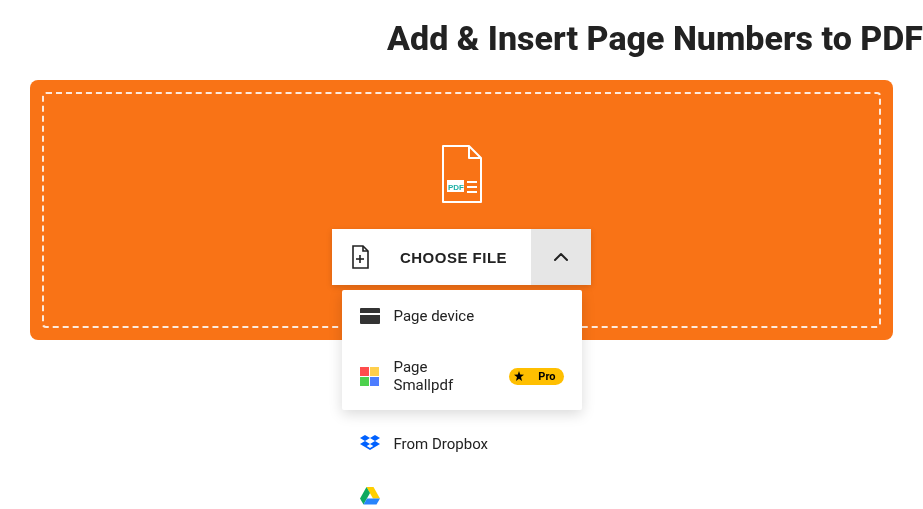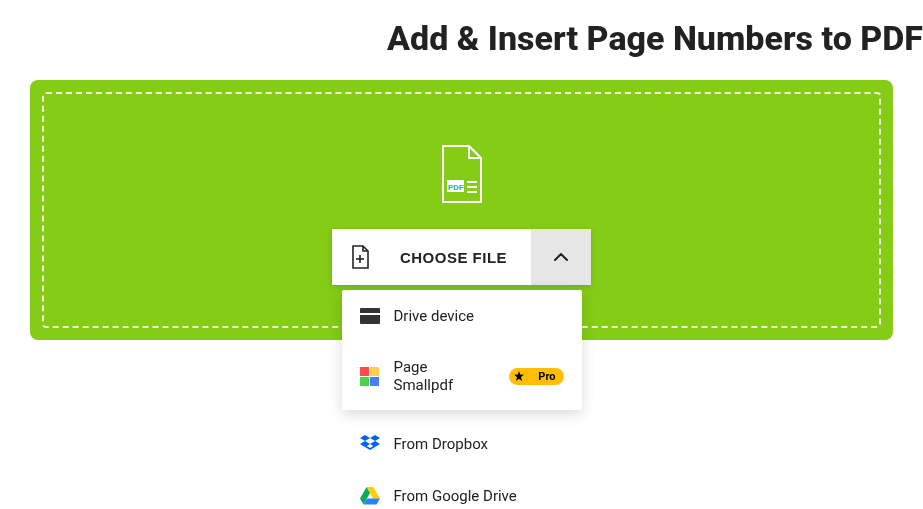--- a/index.html
+++ b/index.html
@@ -12,21 +12,21 @@
     }
     .page-title {
       text-align: right;
       font-size: 34px;
       font-weight: 800;
       color: #222;
       padding: 18px 0 12px 0;
     }
     .dropzone-wrapper {
       margin: 10px 30px 0 30px;
-      background: #84cc16;
+      background: #f97316;
       border-radius: 8px;
       padding: 12px;
       height: 260px;
       position: relative;
     }
     .dropzone {
       border: 2px dashed rgba(255,255,255,0.85);
       border-radius: 4px;
       height: 100%;
       display: flex;
@@ -165,21 +165,21 @@
         </svg>
       </button>
     </div>
 
     <div class="dropdown-menu">
 
       <div class="menu-item">
         <span class="icon-slot">
           <span class="folder-icon"></span>
         </span>
-        <span>Drive device</span>
+        <span>Page device</span>
       </div>
 
       <div class="menu-item">
         <span class="icon-slot">
           <span class="smallpdf-grid">
             <span class="sg1"></span>
               <span class="sg2"></span>
               <span class="sg3"></span>
               <span class="sg4"></span>
           </span>
@@ -214,16 +214,15 @@
   </div>
 
   <div class="menu-item">
     <span class="icon-slot gdrive-icon">
       <svg width="20" height="18" viewBox="0 0 20 18">
         <polygon points="6.5,0 13.5,0 20,11.5 13,11.5" fill="#ffcf00"></polygon>
         <polygon points="6.5,0 0,11.5 3.5,17.5 10,6" fill="#0da960"></polygon>
         <polygon points="20,11.5 16.5,17.5 3.5,17.5 7,11.5" fill="#2684fc"></polygon>
       </svg>
     </span>
-    <span>From Google Drive</span>
   </div>
 
 </div>
 
 </body></html>

